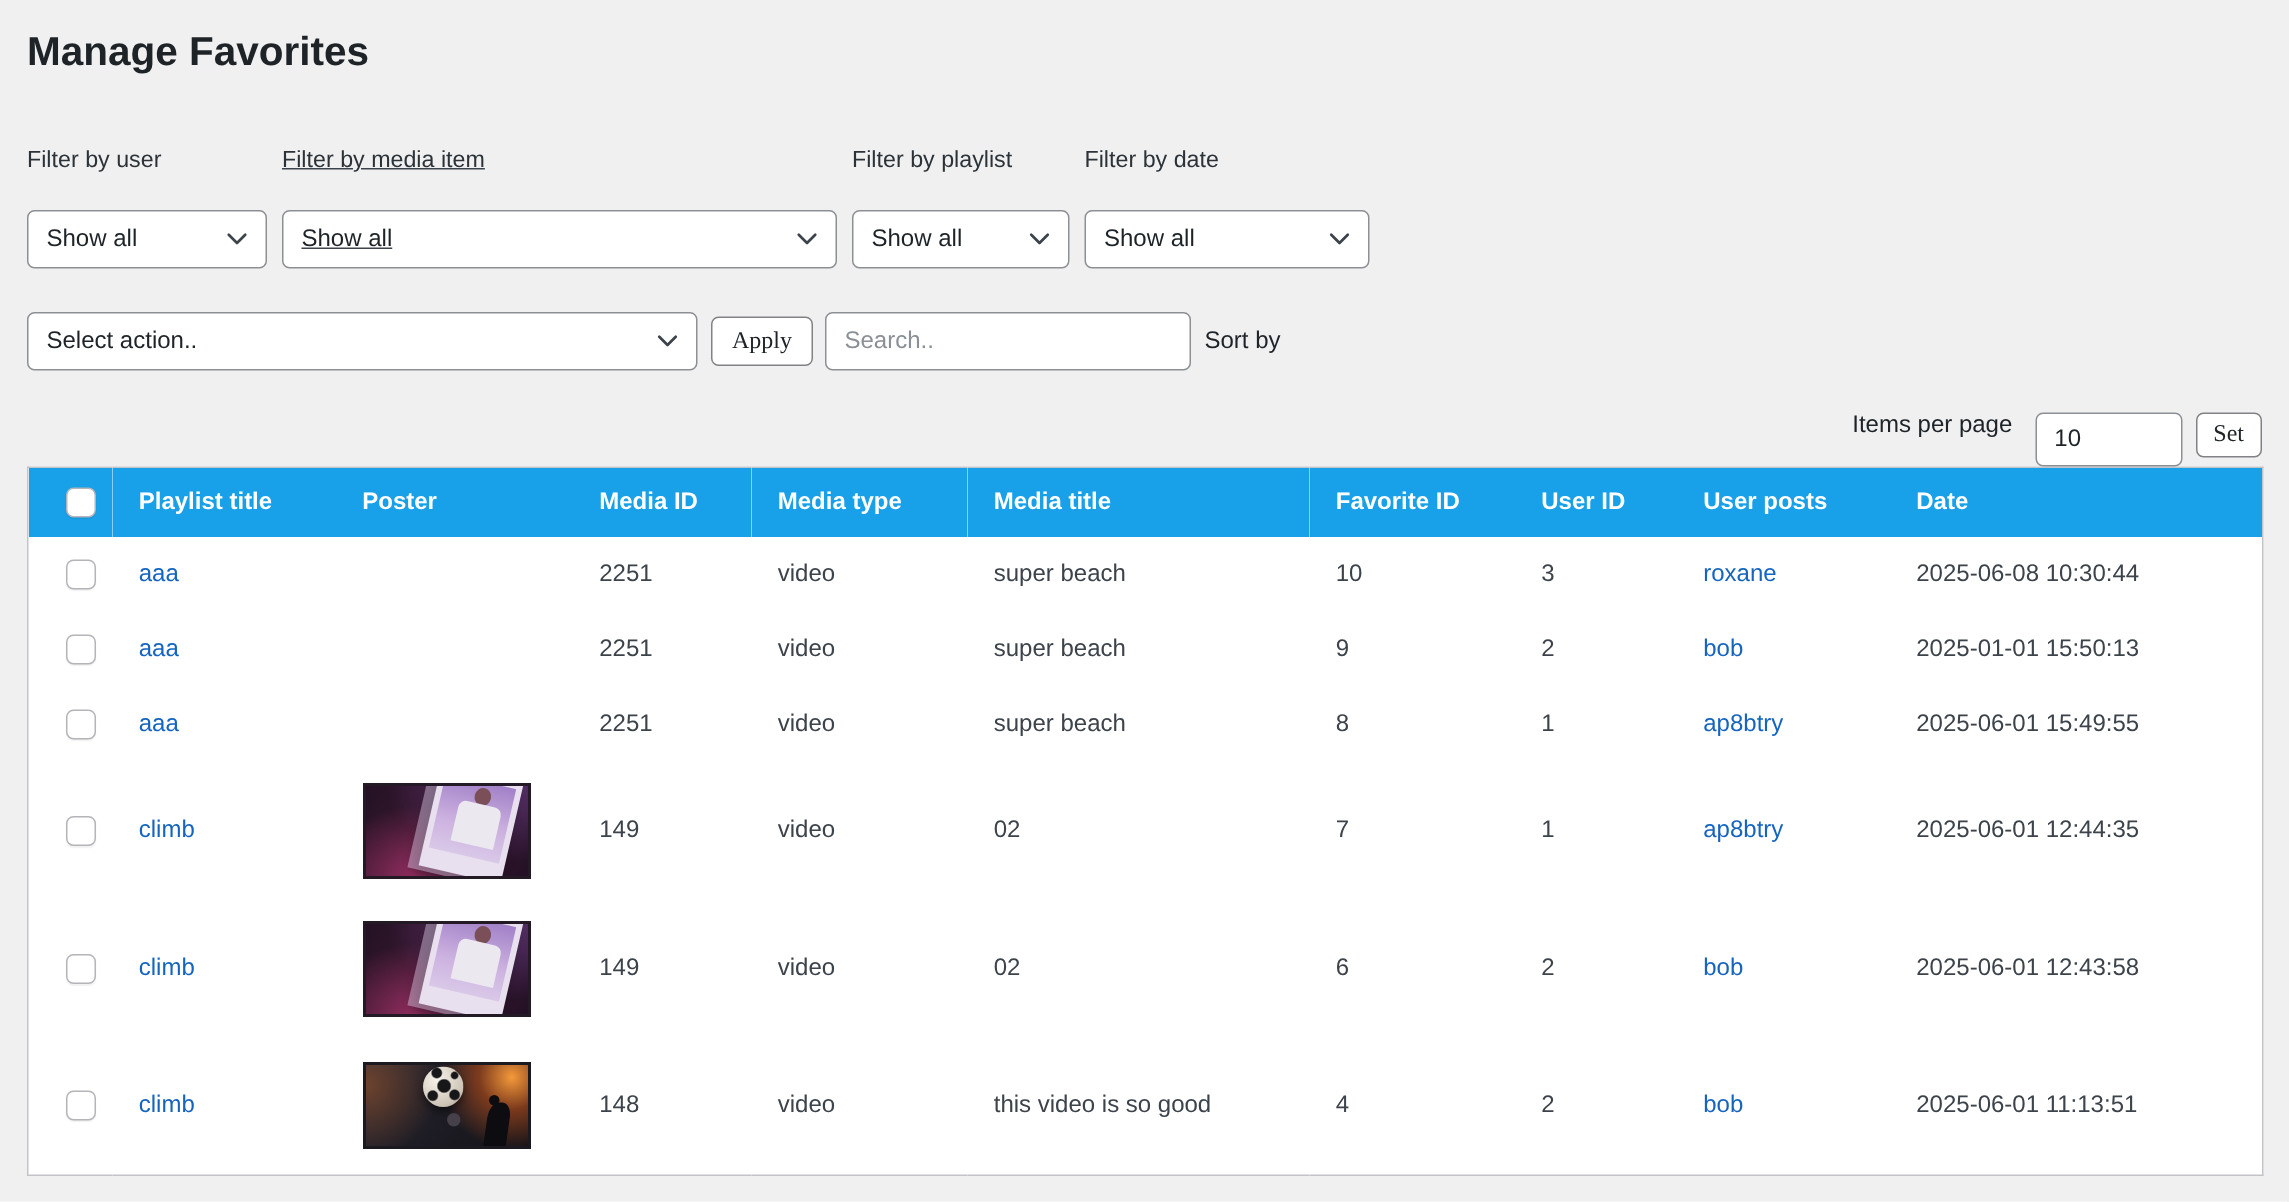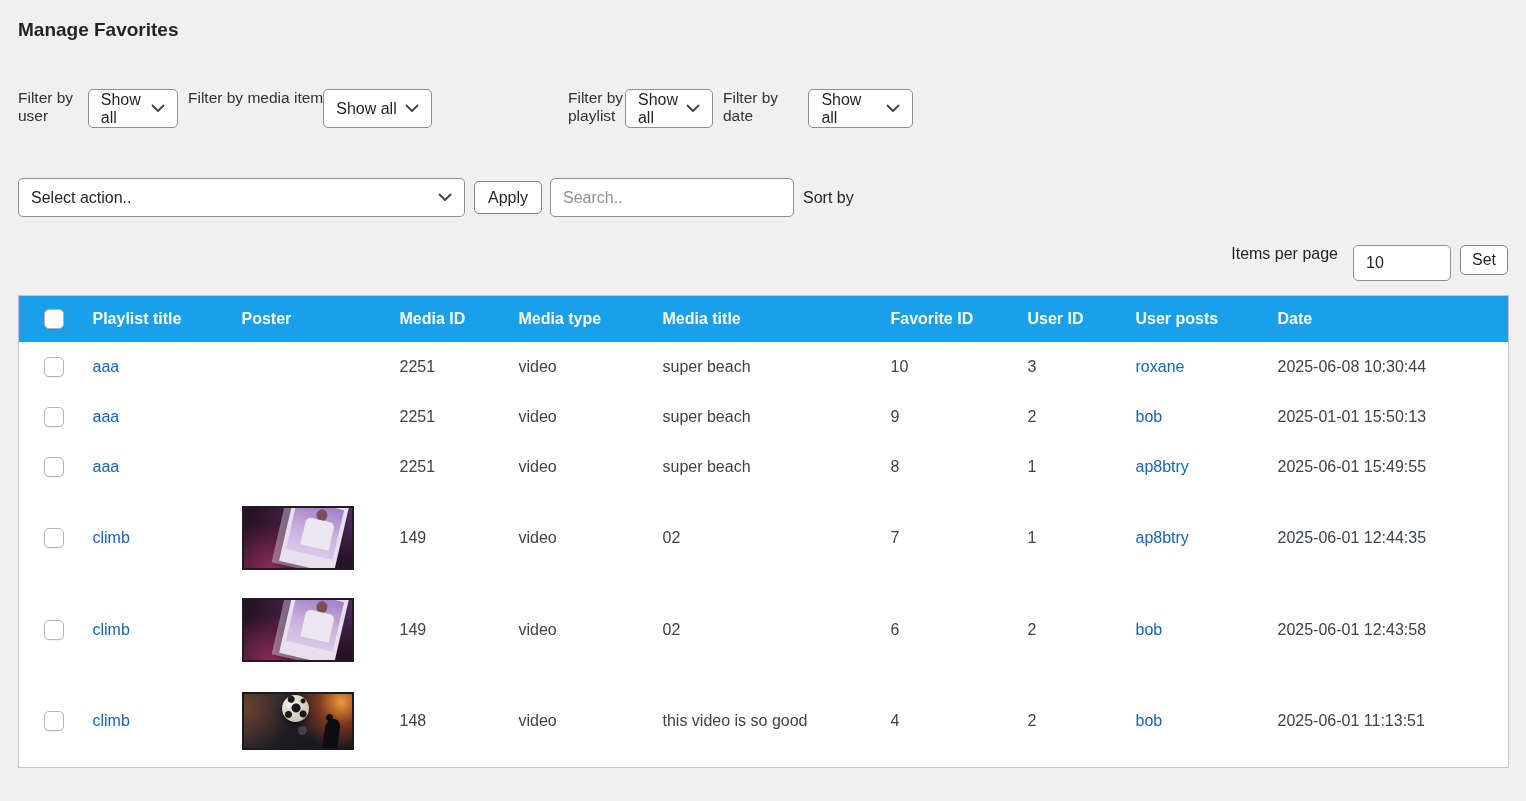--- a/index.html
+++ b/index.html
@@ -8,31 +8,31 @@
     width: 1526px; height: 801px;
     background: #f0f0f1;
     font-family: "Liberation Sans", sans-serif;
     color: #3c434a;
     overflow: hidden;
   }
   .page { padding: 0 18px; }
 
   h1.page-title {
     margin: 19px 0 0 0;
-    font-size: 19px;
+    font-size: 27px;
     font-weight: 700;
     color: #1d2327;
   }
 
   
   .filters-row { display: flex; gap: 10px; margin-top: 48px; }
-  .filter-group { display: flex; flex-direction: row; }
+  .filter-group { display: flex; flex-direction: column; }
   .filter-label { font-size: 15.5px; color: #2c3338; margin-bottom: 24px; }
   .w-user  { width: 160px; }
-  .w-media { width: 370px; }
+  .w-media { width: 370px; text-decoration: underline; }
   .w-playlist { width: 145px; }
   .w-date  { width: 190px; }
 
   .select {
     height: 39px;
     border: 1px solid #8c8f94;
     border-radius: 5px;
     background: #fff;
     display: flex; align-items: center; justify-content: space-between;
     padding: 0 12px;
@@ -42,21 +42,21 @@
   }
   .select .chev { flex: none; margin-left: 8px; display: block; }
 
   
   .actions-row { display: flex; align-items: center; margin-top: 29px; }
   .select-action { width: 447px; }
   .btn {
     height: 33px;
     padding: 0 13px;
     font-size: 16px;
-    font-family: Liberation Sans, sans-serif;
+    font-family: Liberation Serif, serif;
     color: #1d2327;
     background: #fff;
     border: 1px solid #818186;
     border-radius: 5px;
     cursor: pointer;
   }
   .btn-apply { margin-left: 9px; }
   .search-input {
     margin-left: 8px;
     width: 244px; height: 39px;
@@ -78,21 +78,20 @@
     width: 98px; height: 36px;
     border: 1px solid #8c8f94; border-radius: 5px;
     padding: 0 12px; font-size: 16px; color: #1d2327;
     font-family: "Liberation Sans", sans-serif;
     background: #fff;
   }
   .btn-set { margin-left: 9px; height: 30px; padding: 1px 11px; }
 
   
   table.fav-table {
-    margin-top: 14px;
     width: 1490px;
     border-collapse: collapse;
     background: #fff;
     border: 1px solid #c3c4c7;
     table-layout: fixed;
   }
   .fav-table thead tr { height: 46px; background: #18a0e8; }
   .fav-table th {
     color: #fff; font-weight: 700; font-size: 16px;
     text-align: left; padding: 0 0 0 18px;

